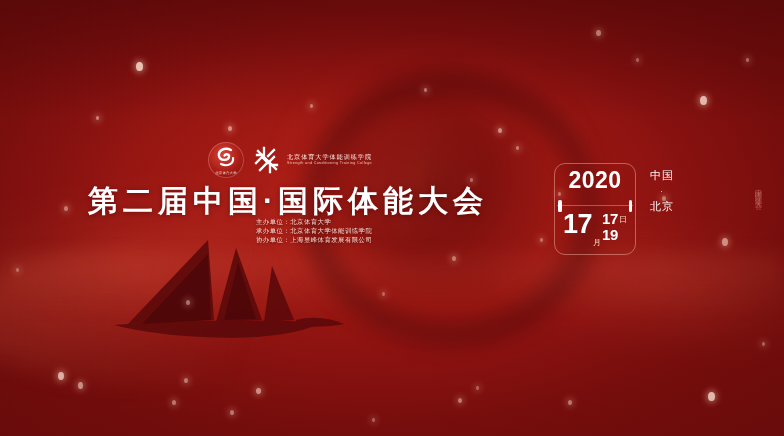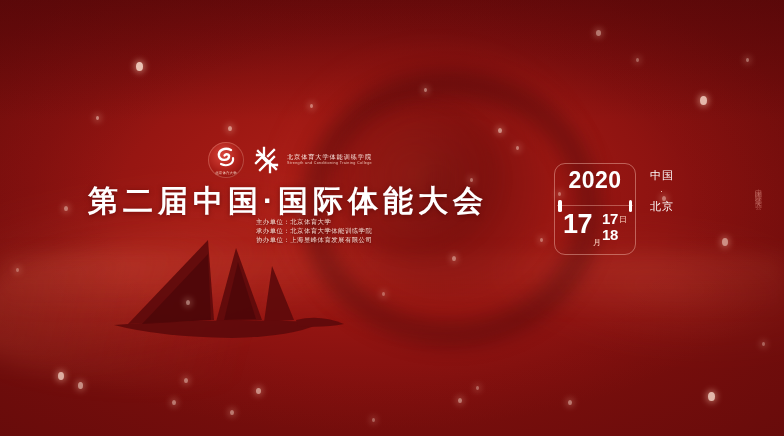--- a/index.html
+++ b/index.html
@@ -280,21 +280,21 @@
   <div class="datecard">
     <div class="year">2020</div>
     <div class="rule"></div>
     <div class="tick l"></div>
     <div class="tick r"></div>
     <div class="lower">
       <span class="mon">17</span>
       <span class="mon-u">月</span>
       <span class="days">
         <span class="d">17</span>
-        <span class="d">18</span>
+        <span class="d">19</span>
       </span>
       <span class="day-u">日</span>
     </div>
   </div>
 
   <div class="place">
     <span>中国</span>
     <span class="dot">·</span>
     <span>北京</span>
   </div>

